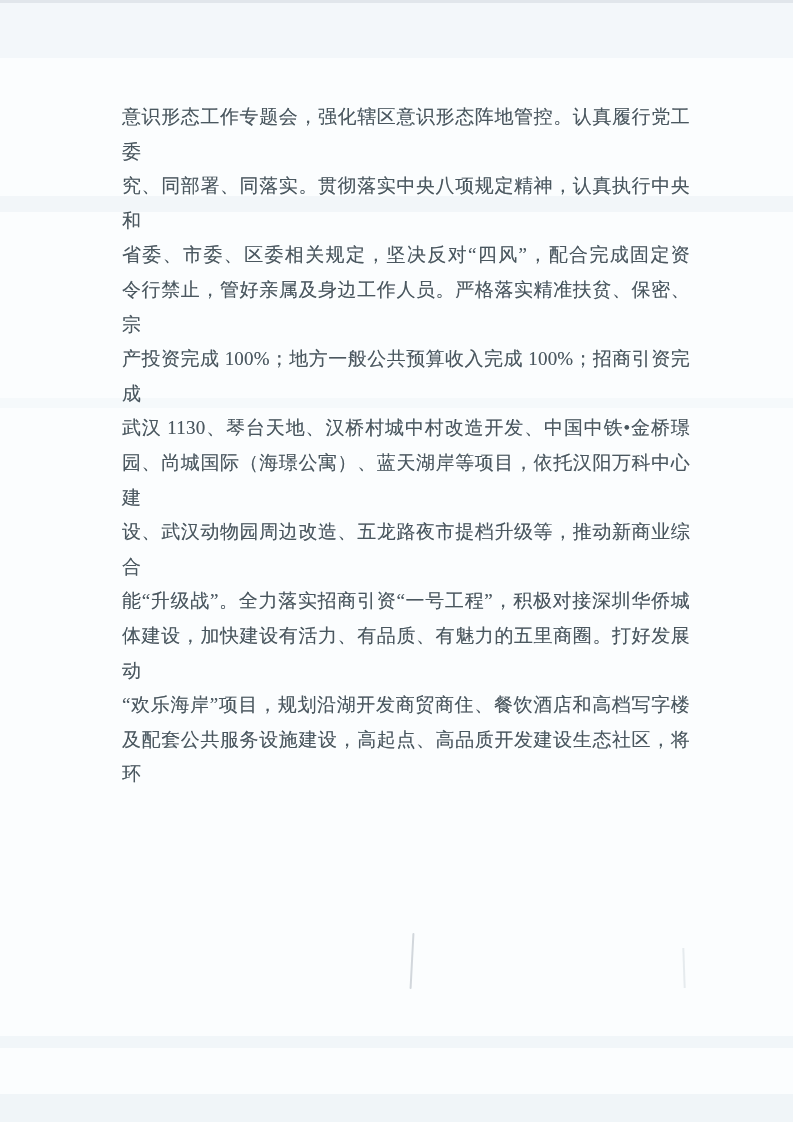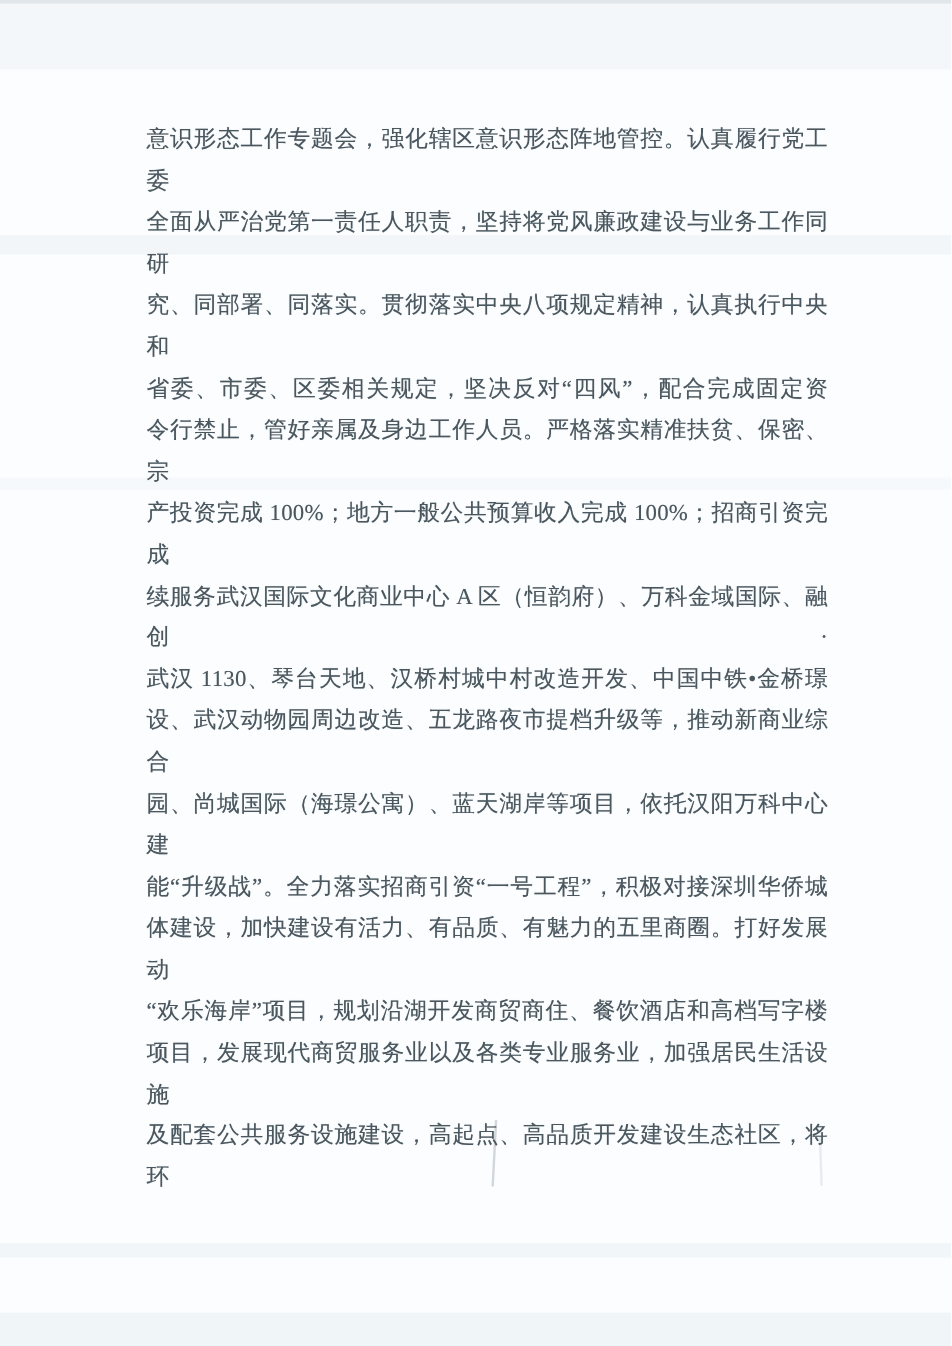--- a/index.html
+++ b/index.html
@@ -81,28 +81,25 @@
   <div class="scan-band band-top"></div>
   <div class="scan-band band-mid1"></div>
   <div class="scan-band band-mid2"></div>
   <div class="scan-band band-low1"></div>
   <div class="scan-band band-low2"></div>
   <div class="scan-crease"></div>
   <div class="scan-smudge"></div>
 
   <div class="textblock">
       <div class="line"><span class="seg">意识形态工作专题会，强化辖区意识形态阵地管控。认真履行党工委</span></div>
-      <div class="line"><span class="seg">全面从严治党第一责任人职责，坚持将党风廉政建设与业务工作同研</span></div>
       <div class="line"><span class="seg">究、同部署、同落实。贯彻落实中央八项规定精神，认真执行中央和</span></div>
       <div class="line"><span class="seg">省委、市委、区委相关规定，坚决反对“四风”，配合完成固定资</span></div>
       <div class="line"><span class="seg">令行禁止，管好亲属及身边工作人员。严格落实精准扶贫、保密、宗</span></div>
       <div class="line"><span class="seg">产投资完成 100%；地方一般公共预算收入完成 100%；招商引资完成</span></div>
-      <div class="line"><span class="seg">续服务武汉国际文化商业中心 A 区（恒韵府）、万科金域国际、融创·</span></div>
       <div class="line"><span class="seg">武汉 1130、琴台天地、汉桥村城中村改造开发、中国中铁•金桥璟</span></div>
+      <div class="line"><span class="seg">园、尚城国际（海璟公寓）、蓝天湖岸等项目，依托汉阳万科中心建</span></div>
       <div class="line"><span class="seg">设、武汉动物园周边改造、五龙路夜市提档升级等，推动新商业综合</span></div>
-      <div class="line"><span class="seg">园、尚城国际（海璟公寓）、蓝天湖岸等项目，依托汉阳万科中心建</span></div>
       <div class="line"><span class="seg">能“升级战”。全力落实招商引资“一号工程”，积极对接深圳华侨城</span></div>
       <div class="line"><span class="seg">体建设，加快建设有活力、有品质、有魅力的五里商圈。打好发展动</span></div>
       <div class="line"><span class="seg">“欢乐海岸”项目，规划沿湖开发商贸商住、餐饮酒店和高档写字楼</span></div>
-      <div class="line"><span class="seg">项目，发展现代商贸服务业以及各类专业服务业，加强居民生活设施</span></div>
       <div class="line"><span class="seg">及配套公共服务设施建设，高起点、高品质开发建设生态社区，将环</span></div>
     </div>
 </div>
 
 </body></html>

